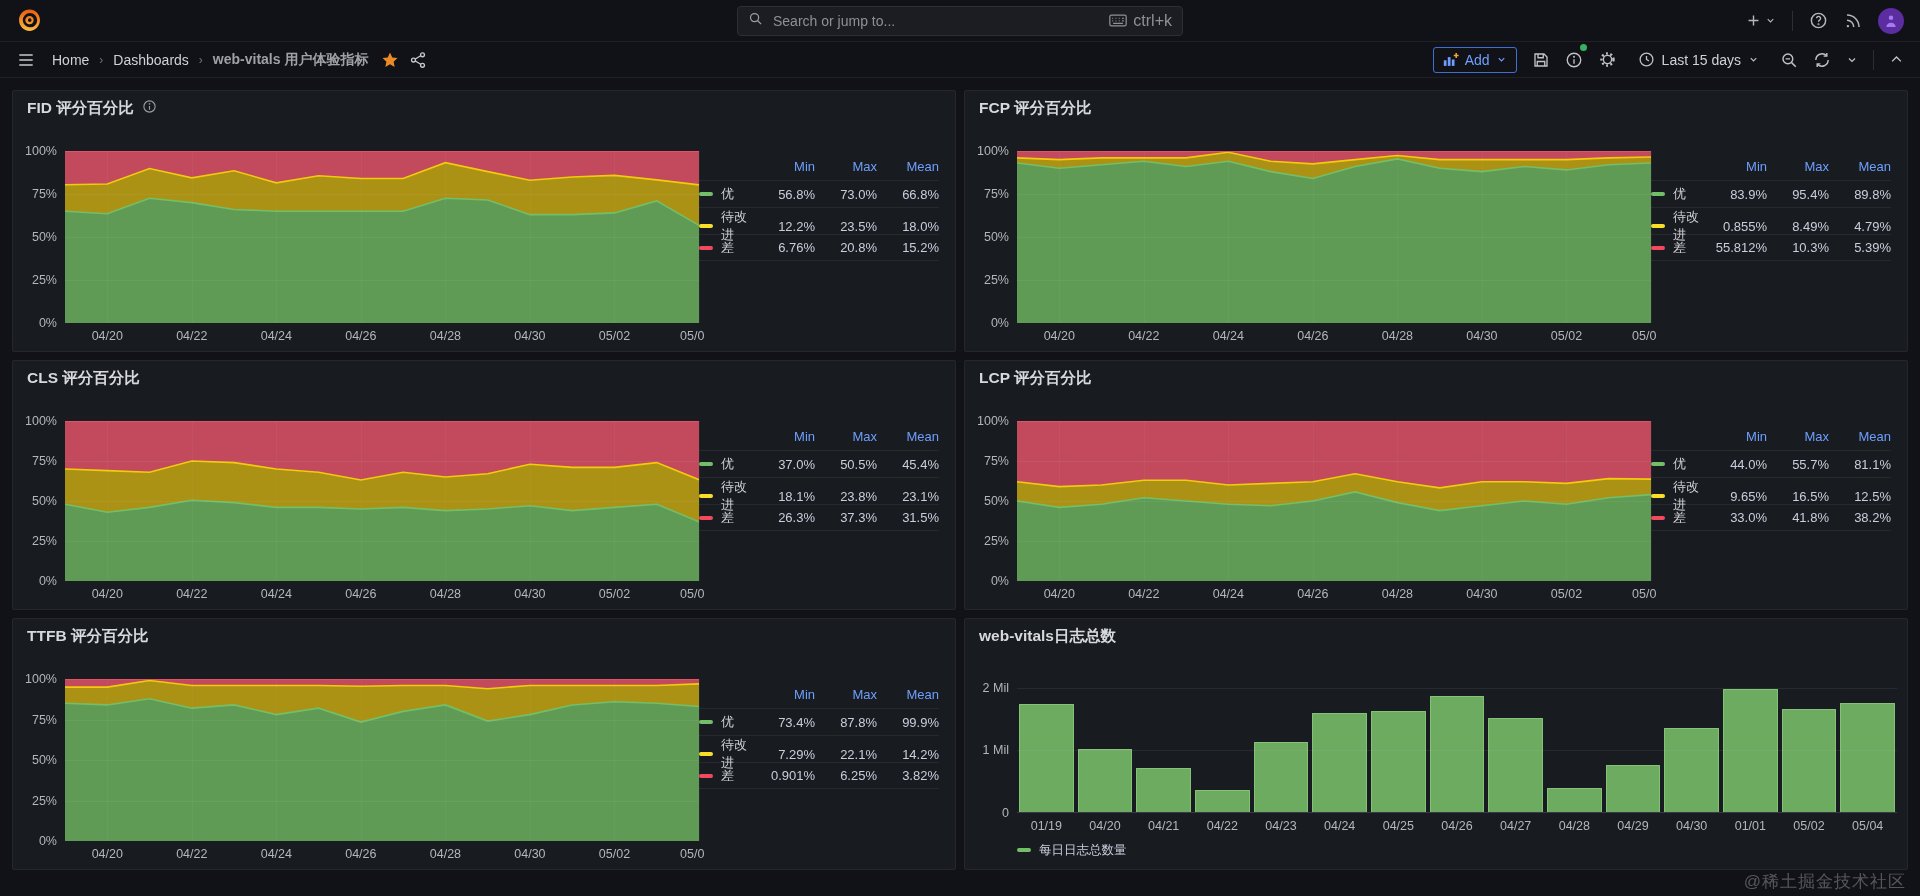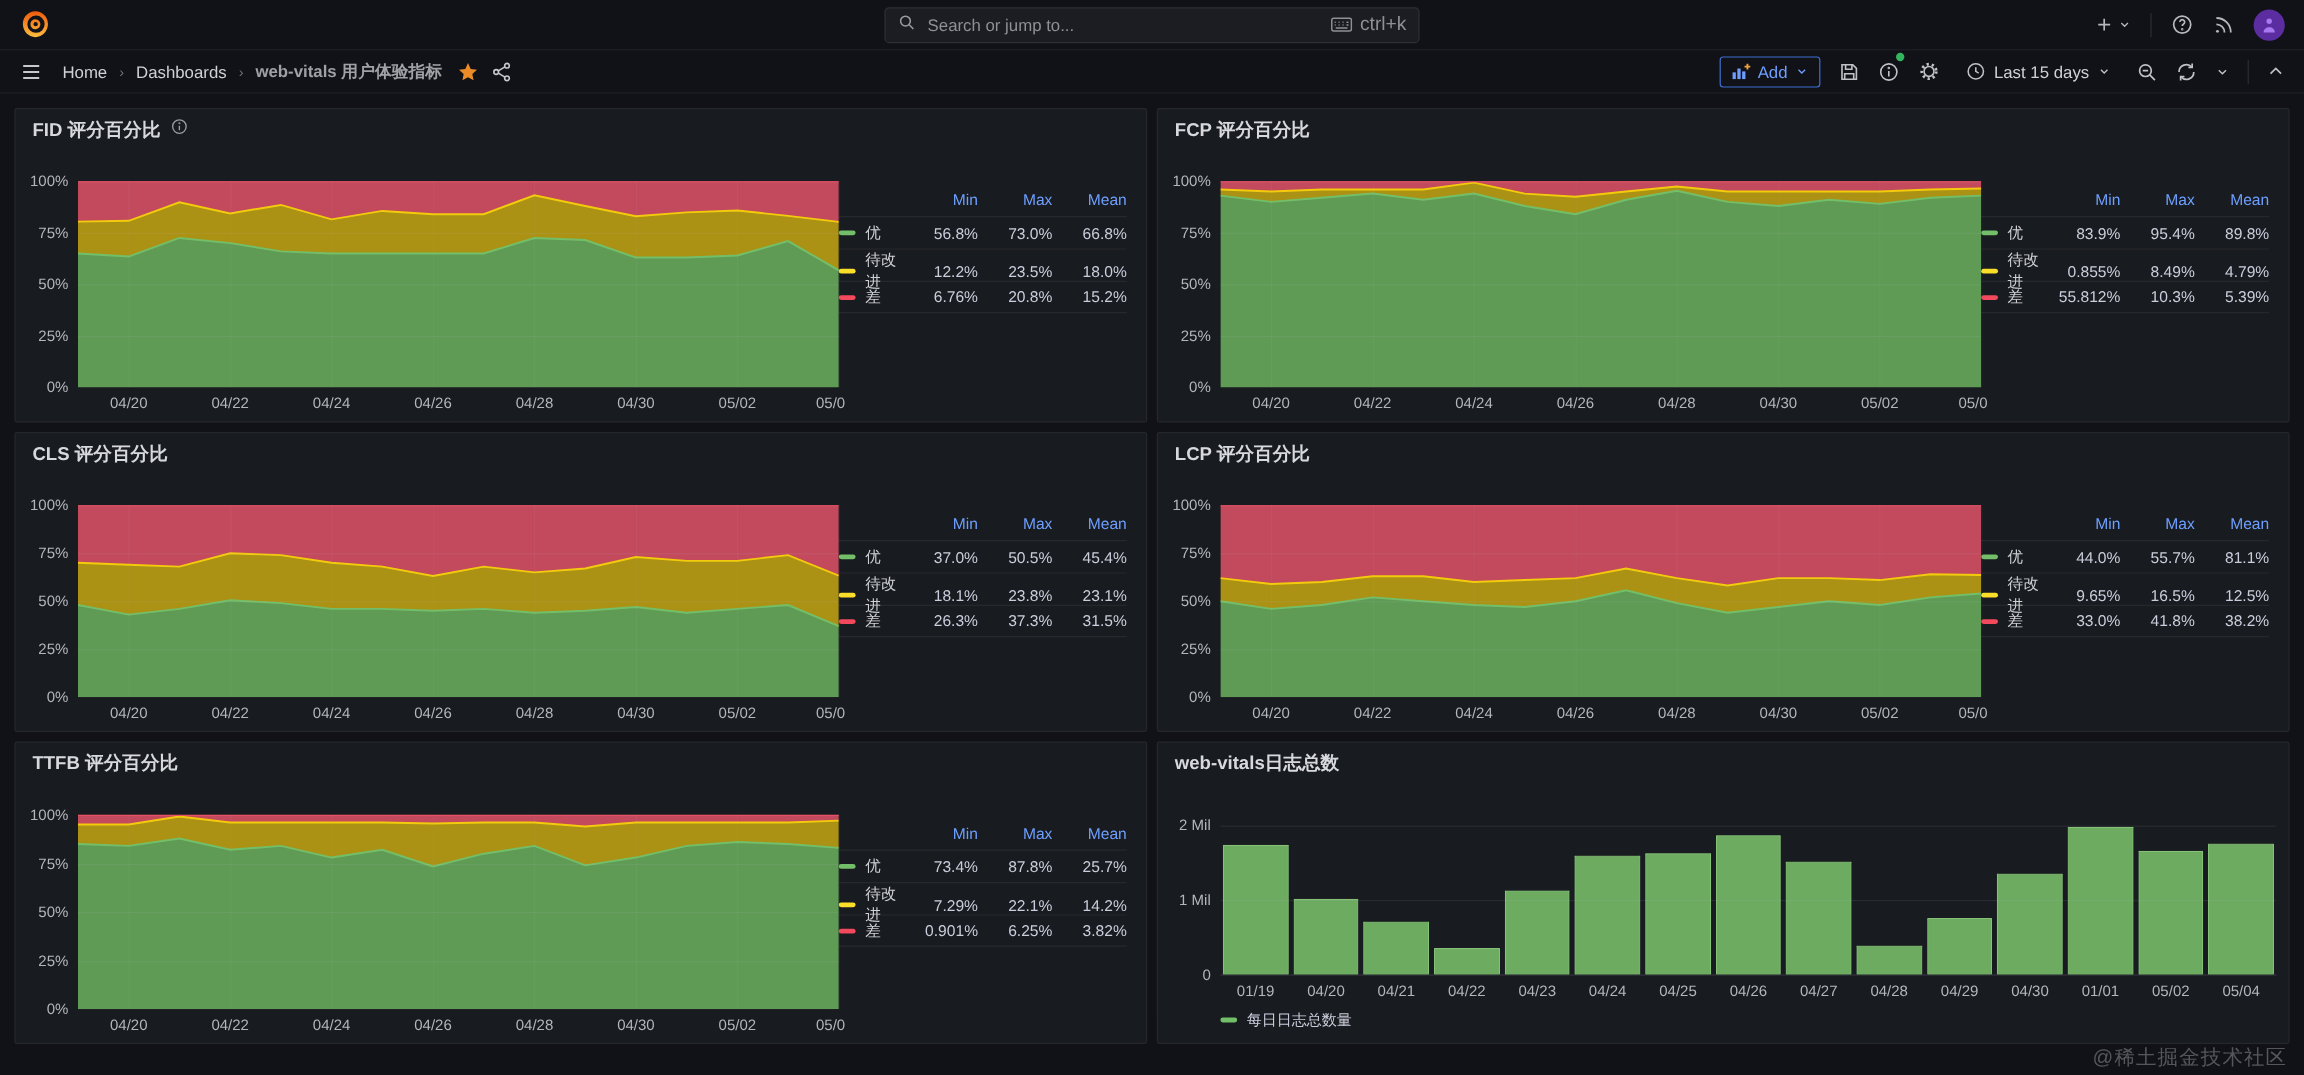--- a/index.html
+++ b/index.html
@@ -640,21 +640,21 @@
             <span class="legend-cell">Max</span>
             <span class="legend-cell">Mean</span>
           </div>
           <div class="legend-row data">
             <span class="legend-label">
               <span class="swatch" style="background: rgb(115, 191, 105);"></span>
               <span>优</span>
             </span>
             <span class="legend-cell">73.4%</span>
             <span class="legend-cell">87.8%</span>
-            <span class="legend-cell">25.7%</span>
+            <span class="legend-cell">99.9%</span>
           </div>
           <div class="legend-row data">
             <span class="legend-label">
               <span class="swatch" style="background: rgb(250, 222, 42);"></span>
               <span>待改进</span>
             </span>
             <span class="legend-cell">7.29%</span>
             <span class="legend-cell">22.1%</span>
             <span class="legend-cell">14.2%</span>
           </div>

